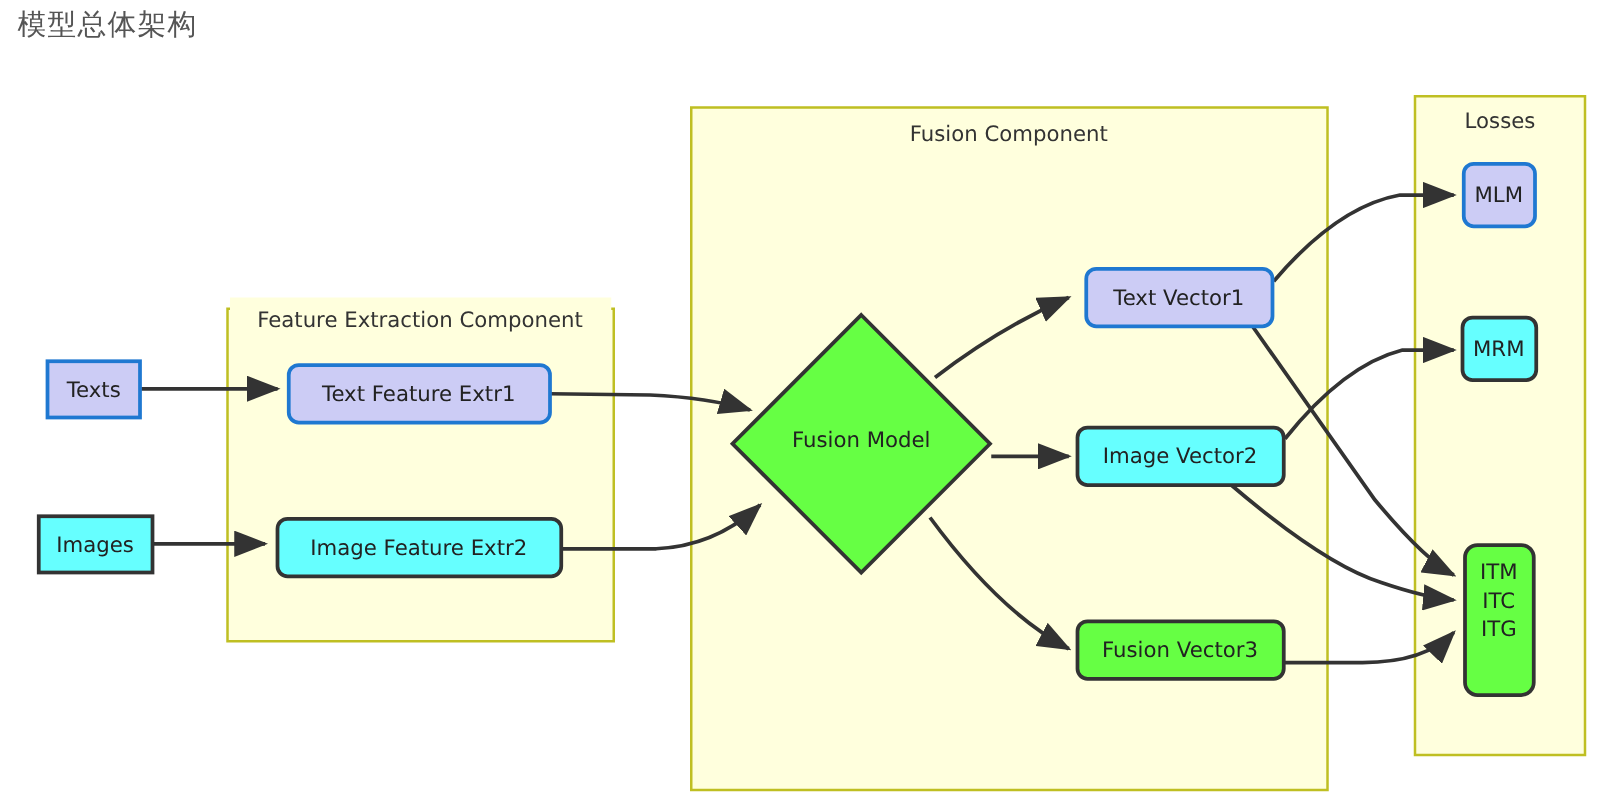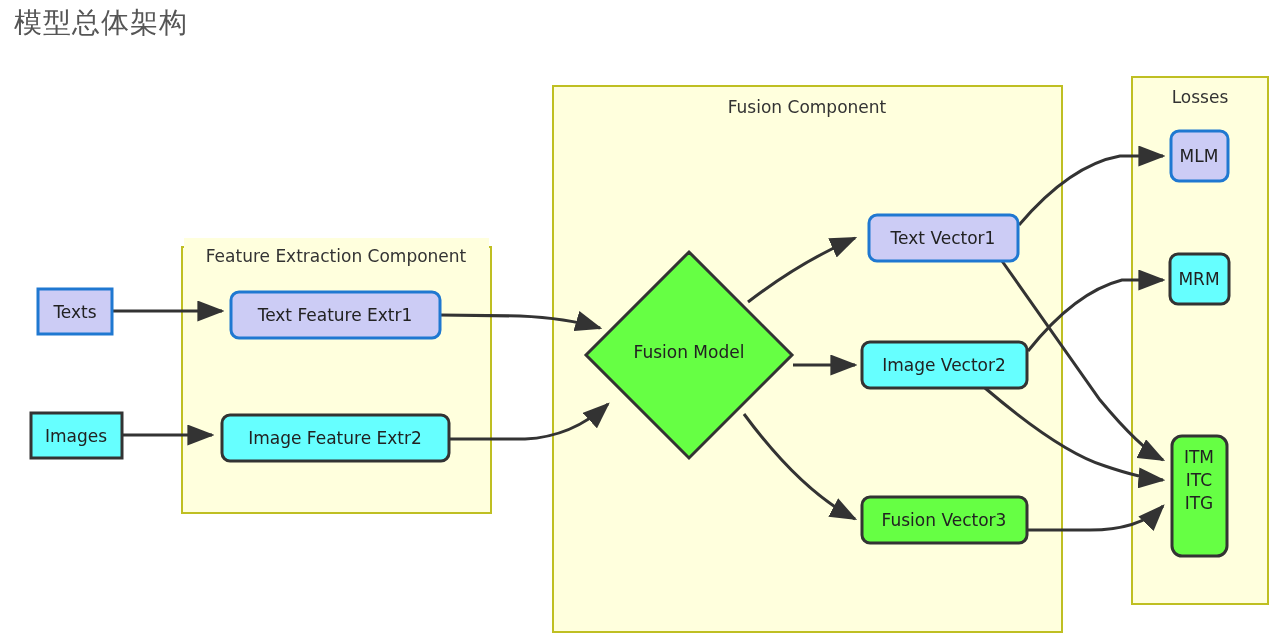--- a/index.html
+++ b/index.html
@@ -11,21 +11,21 @@
     width: 1280px;
     height: 641px;
     position: relative;
     overflow: hidden;
     font-family: "DejaVu Sans", "Liberation Sans", sans-serif;
   }
   #page-title {
     position: absolute;
     left: 14px;
     top: 4px;
-    font-size: 28px;
+    font-size: 23px;
     color: #555555;
     font-family: "DejaVu Sans", "Liberation Sans", sans-serif;
     letter-spacing: 1px;
     white-space: nowrap;
   }
   #diagram {
     position: absolute;
     left: 0;
     top: 0;
     width: 1280px;

